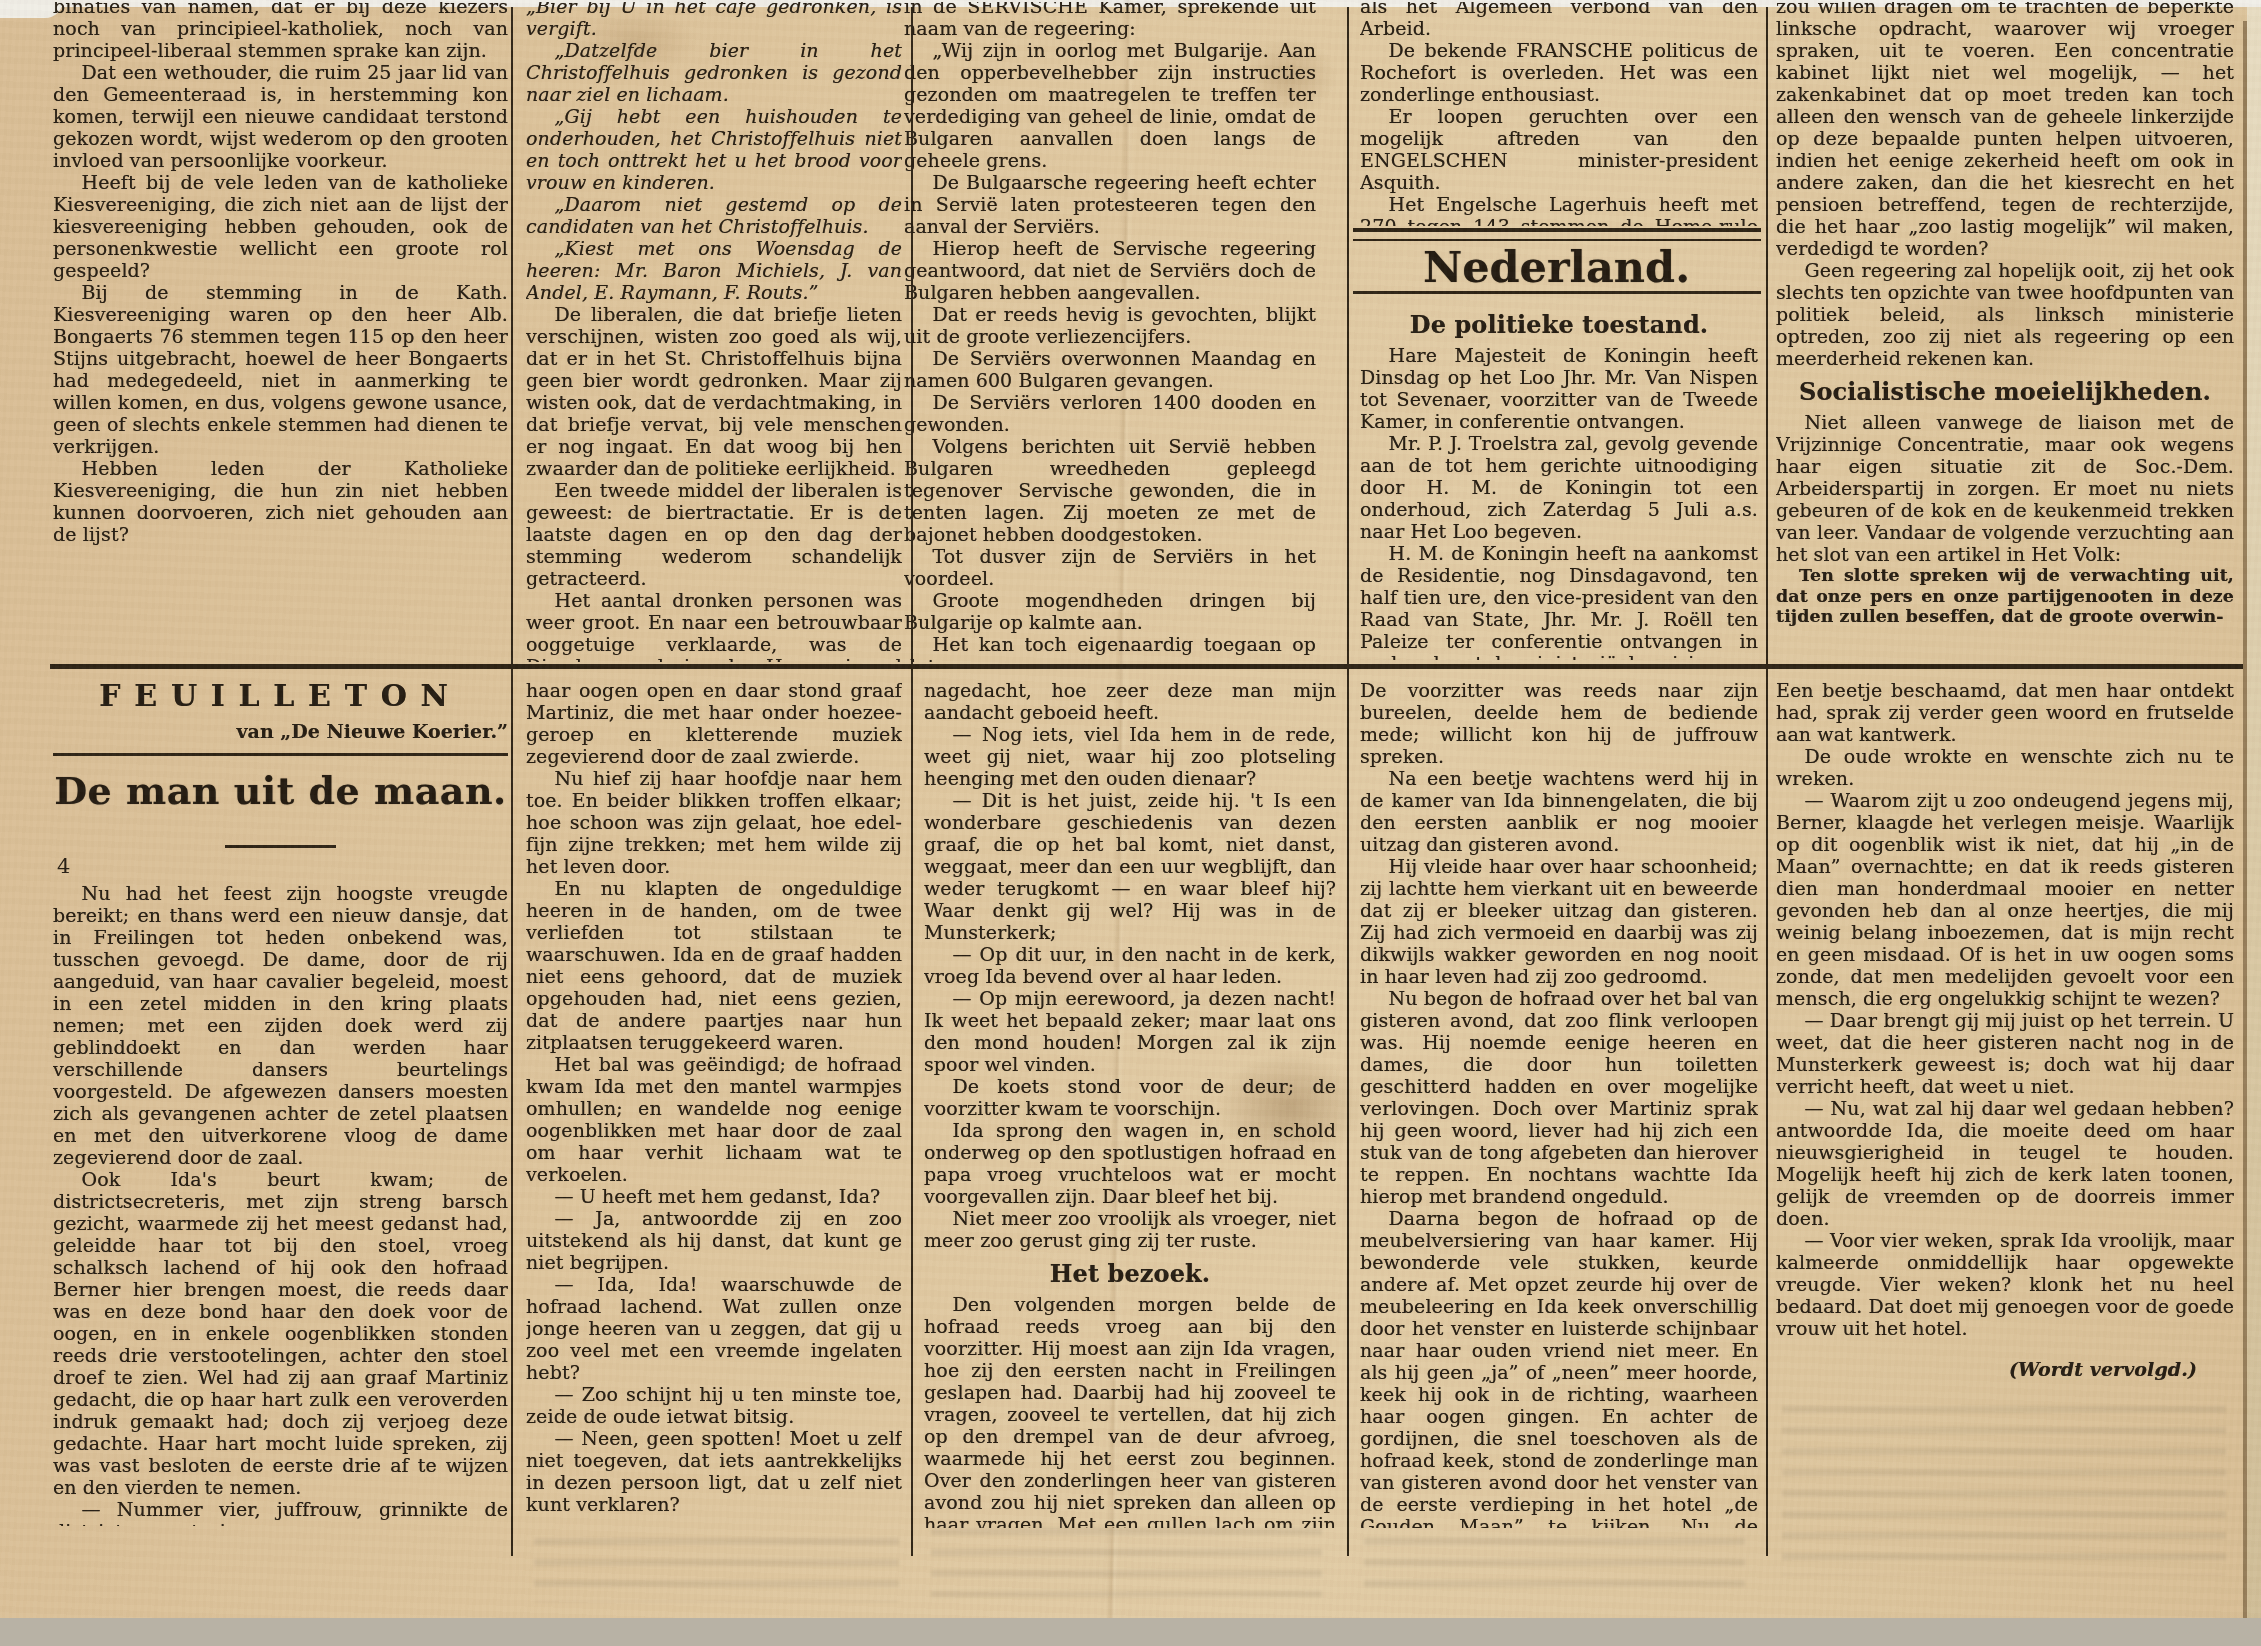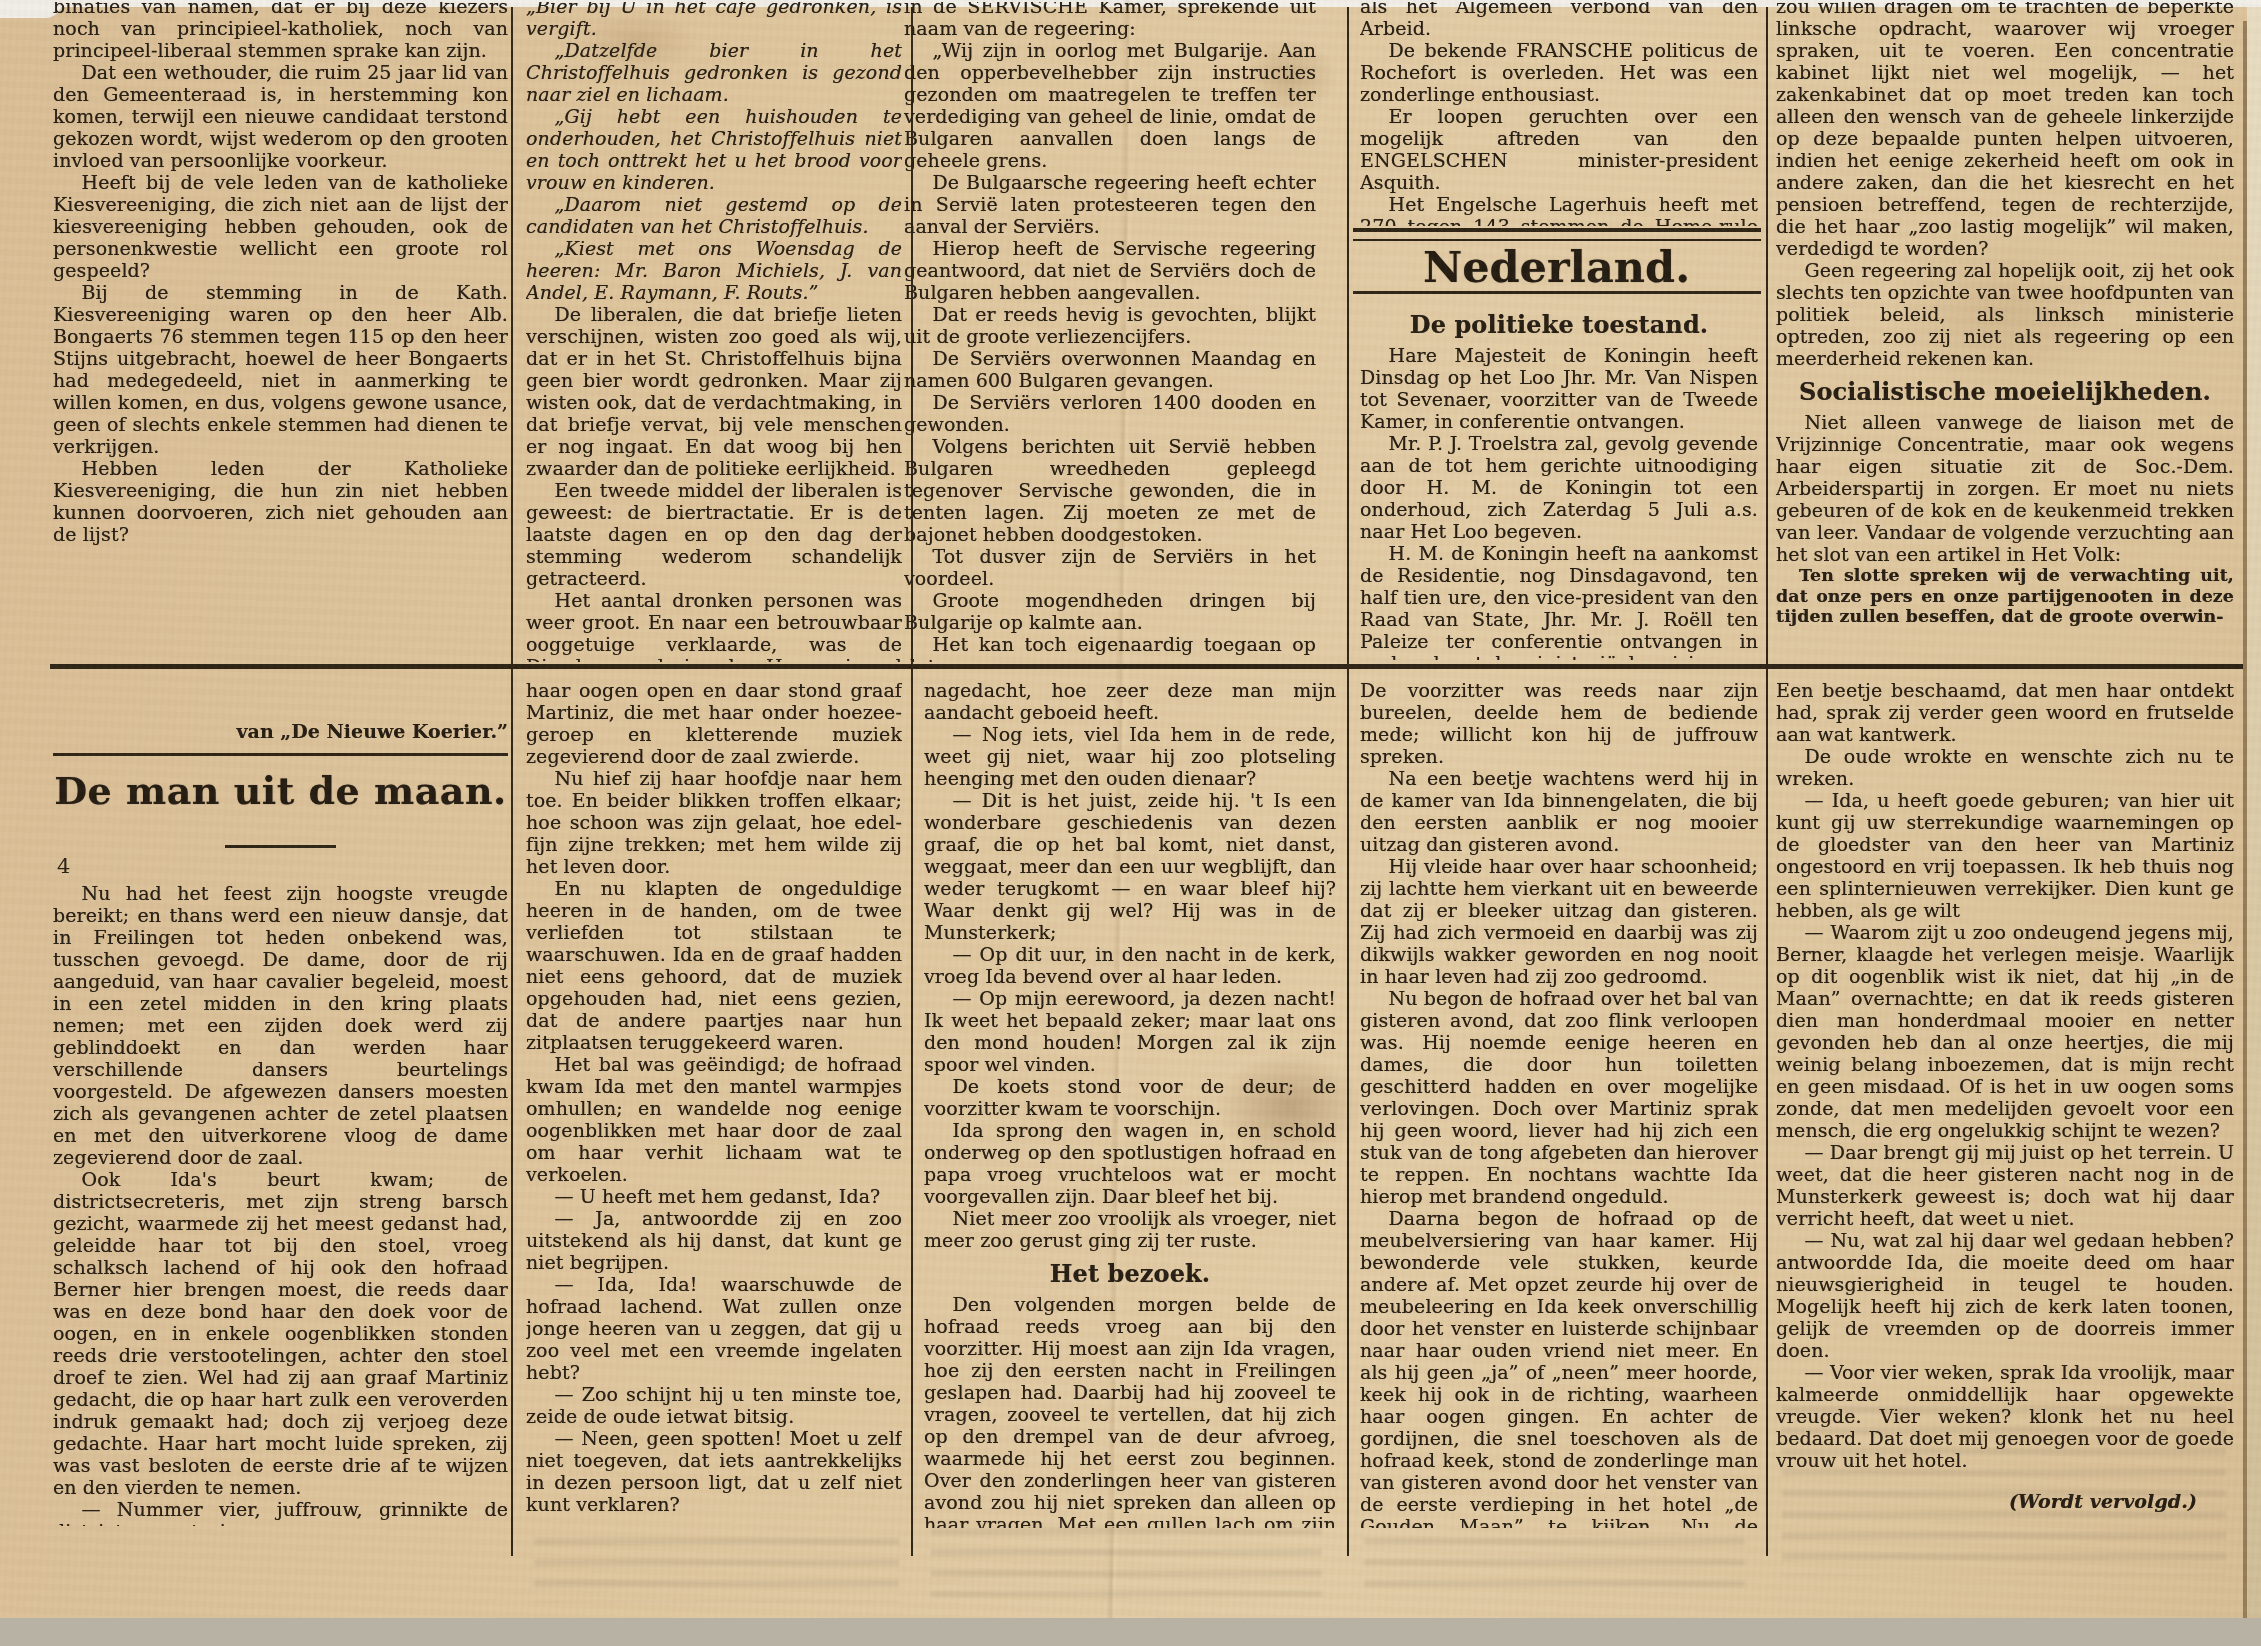--- a/index.html
+++ b/index.html
@@ -127,20 +127,21 @@
   <div class="col" style="left:1776px;top:2.1px;width:458px;height:660px;">
       <p class="para pn cut">zou willen dragen om te trachten de beperkte linksche opdracht, waarover wij vroeger spraken, uit te voeren. Een concentratie kabinet lijkt niet wel mogelijk, — het zakenkabinet dat op moet treden kan toch alleen den wensch van de geheele linkerzijde op deze bepaalde punten helpen uitvoeren, indien het eenige zekerheid heeft om ook in andere zaken, dan die het kiesrecht en het pensioen betreffend, tegen de rechterzijde, die het haar „zoo lastig mogelijk” wil maken, verdedigd te worden?</p>
       <p class="para p">Geen regeering zal hopelijk ooit, zij het ook slechts ten opzichte van twee hoofdpunten van politiek beleid, als linksch ministerie optreden, zoo zij niet als regeering op een meerderheid rekenen kan.</p>
       <p class="para h">Socialistische moeielijkheden.</p>
       <p class="para p">Niet alleen vanwege de liaison met de Vrijzinnige Concentratie, maar ook wegens haar eigen situatie zit de Soc.-Dem. Arbeiderspartij in zorgen. Er moet nu niets gebeuren of de kok en de keukenmeid trekken van leer. Vandaar de volgende verzuchting aan het slot van een artikel in Het Volk:</p>
       <p class="para q">Ten slotte spreken wij de verwachting uit, dat onze pers en onze partijgenooten in deze tijden zullen beseffen, dat de groote overwin-</p>
     </div>
 
   <div class="hrule" style="left:50px;top:664px;width:2194px;height:4.8px;"></div>
 
+  <div class="feuil-kicker">FEUILLETON</div>
   <div class="feuil-source">van „De Nieuwe Koerier.”</div>
   <div class="hrule" style="left:53px;top:753px;width:455px;height:2.6px;"></div>
   <div class="feuil-title">De man uit de maan.</div>
   <div class="hrule" style="left:225px;top:845px;width:111px;height:3.2px;"></div>
   <div class="chapter-no">4</div>
 
   <div class="col" style="left:53px;top:882px;width:455px;height:644px;">
       <p class="para p">Nu had het feest zijn hoogste vreugde bereikt; en thans werd een nieuw dansje, dat in Freilingen tot heden onbekend was, tusschen gevoegd. De dame, door de rij aangeduid, van haar cavalier begeleid, moest in een zetel midden in den kring plaats nemen; met een zijden doek werd zij geblinddoekt en dan werden haar verschillende dansers beurtelings voorgesteld. De afgewezen dansers moesten zich als gevangenen achter de zetel plaatsen en met den uitverkorene vloog de dame zegevierend door de zaal.</p>
       <p class="para p">Ook Ida's beurt kwam; de districtsecreteris, met zijn streng barsch gezicht, waarmede zij het meest gedanst had, geleidde haar tot bij den stoel, vroeg schalksch lachend of hij ook den hofraad Berner hier brengen moest, die reeds daar was en deze bond haar den doek voor de oogen, en in enkele oogenblikken stonden reeds drie verstootelingen, achter den stoel droef te zien. Wel had zij aan graaf Martiniz gedacht, die op haar hart zulk een veroverden indruk gemaakt had; doch zij verjoeg deze gedachte. Haar hart mocht luide spreken, zij was vast besloten de eerste drie af te wijzen en den vierden te nemen.</p>
       <p class="para p">— Nummer vier, juffrouw, grinnikte de districts secretaris.</p>
@@ -171,21 +172,20 @@
   <div class="col" style="left:1360px;top:679px;width:398px;height:849px;">
       <p class="para pn">De voorzitter was reeds naar zijn bureelen, deelde hem de bediende mede; willicht kon hij de juffrouw spreken.</p>
       <p class="para p">Na een beetje wachtens werd hij in de kamer van Ida binnengelaten, die bij den eersten aanblik er nog mooier uitzag dan gisteren avond.</p>
       <p class="para p">Hij vleide haar over haar schoonheid; zij lachtte hem vierkant uit en beweerde dat zij er bleeker uitzag dan gisteren. Zij had zich vermoeid en daarbij was zij dikwijls wakker geworden en nog nooit in haar leven had zij zoo gedroomd.</p>
       <p class="para p">Nu begon de hofraad over het bal van gisteren avond, dat zoo flink verloopen was. Hij noemde eenige heeren en dames, die door hun toiletten geschitterd hadden en over mogelijke verlovingen. Doch over Martiniz sprak hij geen woord, liever had hij zich een stuk van de tong afgebeten dan hierover te reppen. En nochtans wachtte Ida hierop met brandend ongeduld.</p>
       <p class="para p">Daarna begon de hofraad op de meubelversiering van haar kamer. Hij bewonderde vele stukken, keurde andere af. Met opzet zeurde hij over de meubeleering en Ida keek onverschillig door het venster en luisterde schijnbaar naar haar ouden vriend niet meer. En als hij geen „ja” of „neen” meer hoorde, keek hij ook in de richting, waarheen haar oogen gingen. En achter de gordijnen, die snel toeschoven als de hofraad keek, stond de zonderlinge man van gisteren avond door het venster van de eerste verdieping in het hotel „de Gouden Maan” te kijken. Nu de gordijnen den man niet meer lieten zien, draaide het gelukkige kind haar hoofd om en toen zij zag, dat de hofraad ook naar het hotelvenster schouwde, werd zij vuurrood.</p>
     </div>
   <div class="col" style="left:1776px;top:679px;width:458px;height:849px;">
       <p class="para pn">Een beetje beschaamd, dat men haar ontdekt had, sprak zij verder geen woord en frutselde aan wat kantwerk.</p>
       <p class="para p">De oude wrokte en wenschte zich nu te wreken.</p>
-      <p class="para p">— Ida, u heeft goede geburen; van hier uit kunt gij uw sterrekundige waarnemingen op de gloedster van den heer van Martiniz ongestoord en vrij toepassen. Ik heb thuis nog een splinternieuwen verrekijker. Dien kunt ge hebben, als ge wilt</p>
       <p class="para p">— Waarom zijt u zoo ondeugend jegens mij, Berner, klaagde het verlegen meisje. Waarlijk op dit oogenblik wist ik niet, dat hij „in de Maan” overnachtte; en dat ik reeds gisteren dien man honderdmaal mooier en netter gevonden heb dan al onze heertjes, die mij weinig belang inboezemen, dat is mijn recht en geen misdaad. Of is het in uw oogen soms zonde, dat men medelijden gevoelt voor een mensch, die erg ongelukkig schijnt te wezen?</p>
       <p class="para p">— Daar brengt gij mij juist op het terrein. U weet, dat die heer gisteren nacht nog in de Munsterkerk geweest is; doch wat hij daar verricht heeft, dat weet u niet.</p>
       <p class="para p">— Nu, wat zal hij daar wel gedaan hebben? antwoordde Ida, die moeite deed om haar nieuwsgierigheid in teugel te houden. Mogelijk heeft hij zich de kerk laten toonen, gelijk de vreemden op de doorreis immer doen.</p>
       <p class="para p">— Voor vier weken, sprak Ida vroolijk, maar kalmeerde onmiddellijk haar opgewekte vreugde. Vier weken? klonk het nu heel bedaard. Dat doet mij genoegen voor de goede vrouw uit het hotel.</p>
       <p class="para end">(Wordt vervolgd.)</p>
     </div>
 
   <div class="margin-right"></div>
   <div class="edge-right"></div>
   <div class="edge-bottom"></div>

